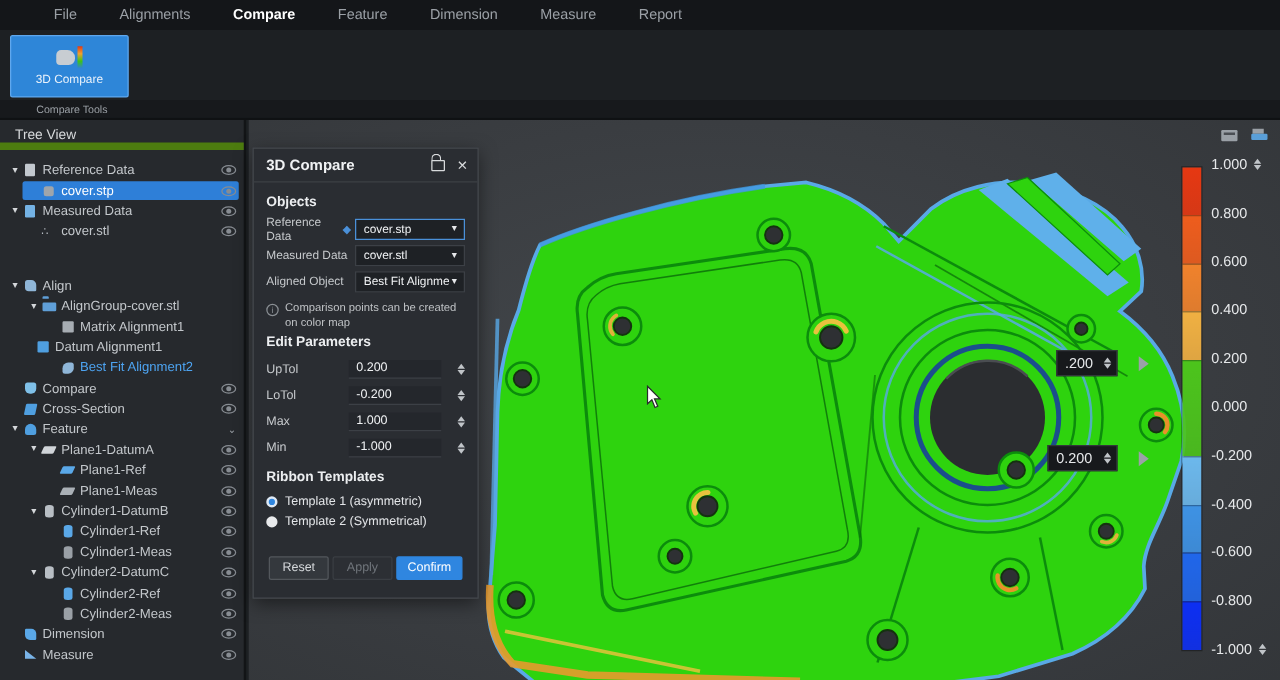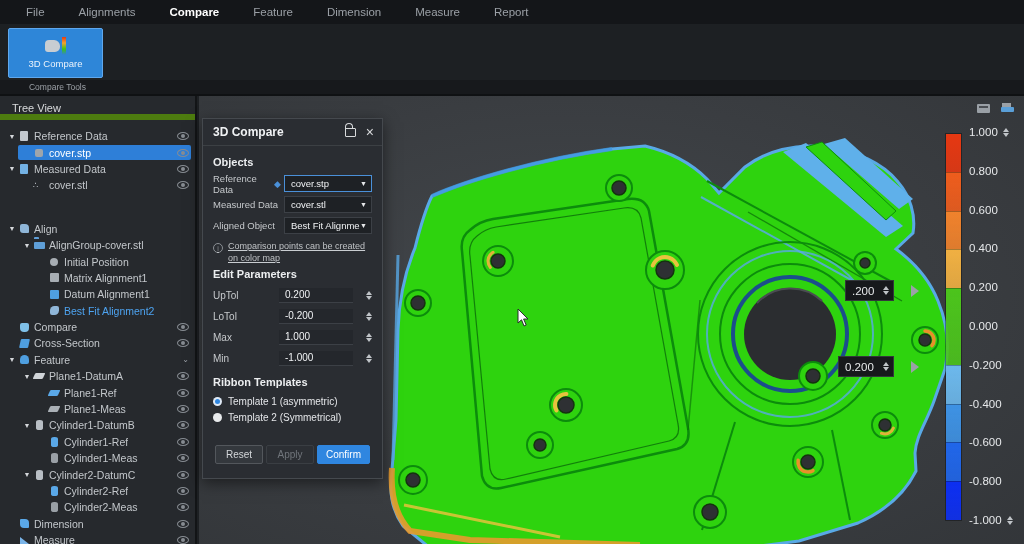--- a/index.html
+++ b/index.html
@@ -1,20 +1,20 @@
 <!DOCTYPE html>
 <html><head>
 <meta charset="utf-8">
 <style>
   * { margin:0; padding:0; box-sizing:border-box; }
   html,body { width:1024px; height:544px; overflow:hidden; }
   body { font-family:"Liberation Sans","DejaVu Sans",sans-serif; background:#1d2023; color:#c9cdd1; position:relative; }
 
   
-  .menubar { position:absolute; left:0; top:0; width:1024px; height:24px; background:#141619; display:flex; align-items:center; padding-left:26px; gap:34px; }
+  .menubar { position:absolute; left:0; top:0; width:1024px; height:24px; background:#141619; display:flex; align-items:center; padding-left:43px; gap:34px; }
   .menu-item { font-size:11.5px; color:#9ba0a6; cursor:default; }
   .menu-item.active { color:#ffffff; font-weight:bold; }
 
   
   .ribbon { position:absolute; left:0; top:24px; width:1024px; height:72px; background:#1d2023; border-bottom:2px solid #0f1113; }
   .tool-btn { position:absolute; left:8px; top:4px; width:95px; height:50px; background:#2e86d8; border:1px solid #5fa8ee; border-radius:2px; display:flex; flex-direction:column; align-items:center; justify-content:center; gap:3px; }
   .tool-btn .tb-label { font-size:9.5px; color:#eaf2fb; }
   .tool-icon { width:22px; height:18px; position:relative; }
   .tool-icon .blob { position:absolute; left:0; top:3px; width:15px; height:12px; background:#c8cdd2; border-radius:4px 6px 5px 3px; }
   .tool-icon .strip { position:absolute; right:1px; top:0; width:4px; height:18px; background:linear-gradient(#e33a14,#f0a030,#3dc414,#2f7fe0); }
@@ -100,21 +100,21 @@
   .dlg-close { font-size:14px; color:#d8dadc; line-height:1; }
   .dlg-body { padding:7px 10px 0 10px; }
   .sec-title { font-size:11px; font-weight:bold; color:#eceef0; margin:3px 0 5px; }
   .frow { display:flex; align-items:center; height:21px; position:relative; }
   .frow .flabel { font-size:9.5px; color:#c6c9cc; flex:1; }
   .diamond { color:#4a90d9; font-size:9px; margin-right:3px; }
   .selectbox { width:88px; height:17px; background:#1e2125; border:1px solid #3c4046; display:flex; align-items:center; padding:0 4px 0 6px; }
   .selectbox.focused { border-color:#4a90d9; }
   .selectbox .sval { font-size:9.5px; color:#f0f2f4; flex:1; white-space:nowrap; overflow:hidden; }
   .selectbox .sarrow { font-size:7px; color:#e6e8ea; }
-  .note { display:flex; gap:5px; margin:5px 0 4px;text-decoration:underline; }
+  .note { display:flex; gap:5px; margin:5px 0 4px; }
   .note .info { width:10px; height:10px; border:1px solid #8a8f94; border-radius:50%; color:#8a8f94; font-size:7px; text-align:center; line-height:10px; flex:none; margin-top:2px; }
   .note .ntext { font-size:9px; color:#bfc2c5; line-height:1.3; }
   .prow { display:flex; align-items:center; height:21px; }
   .prow .plabel { font-size:10px; color:#c6c9cc; flex:1; }
   .pvalbox { width:74px; height:15px; background:#24272c; border-bottom:1px solid #3c4046; font-size:10px; color:#f0f2f4; padding:1px 0 0 6px; margin-right:8px; }
   .radio-row { display:flex; align-items:center; gap:6px; height:16px; }
   .radio { width:9px; height:9px; border-radius:50%; background:#e8eaec; position:relative; flex:none; }
   .radio.on { background:#dfe9f5; }
   .radio.on::after { content:''; position:absolute; left:2px; top:2px; width:5px; height:5px; border-radius:50%; background:#2f86e0; }
   .radio-lbl { font-size:10px; color:#e3e5e8; }
@@ -200,35 +200,27 @@
       <div class="trow" style="padding-left: 21px;">
         <span class="caret">▼</span>
         <span class="ticon ti-folder">
           <span class="ti-sq"></span>
         </span>
         <span class="lbl">AlignGroup-cover.stl</span>
         <span class="spacer"></span>
       </div>
       <div class="trow" style="padding-left: 36px;">
         <span class="caret"></span>
-        <span class="ticon ti-pos">
-          <span class="ti-sq"></span>
-        </span>
-        <span class="lbl">Initial Position</span>
-        <span class="spacer"></span>
-      </div>
-      <div class="trow" style="padding-left: 36px;">
-        <span class="caret"></span>
         <span class="ticon ti-matrix">
           <span class="ti-sq"></span>
         </span>
         <span class="lbl">Matrix Alignment1</span>
         <span class="spacer"></span>
       </div>
-      <div class="trow" style="padding-left: 36px;">
+      <div class="trow" style="padding-left: 16px;">
         <span class="caret"></span>
         <span class="ticon ti-datum">
           <span class="ti-sq"></span>
         </span>
         <span class="lbl">Datum Alignment1</span>
         <span class="spacer"></span>
       </div>
       <div class="trow accent" style="padding-left: 36px;">
         <span class="caret"></span>
         <span class="ticon ti-bestfit">

